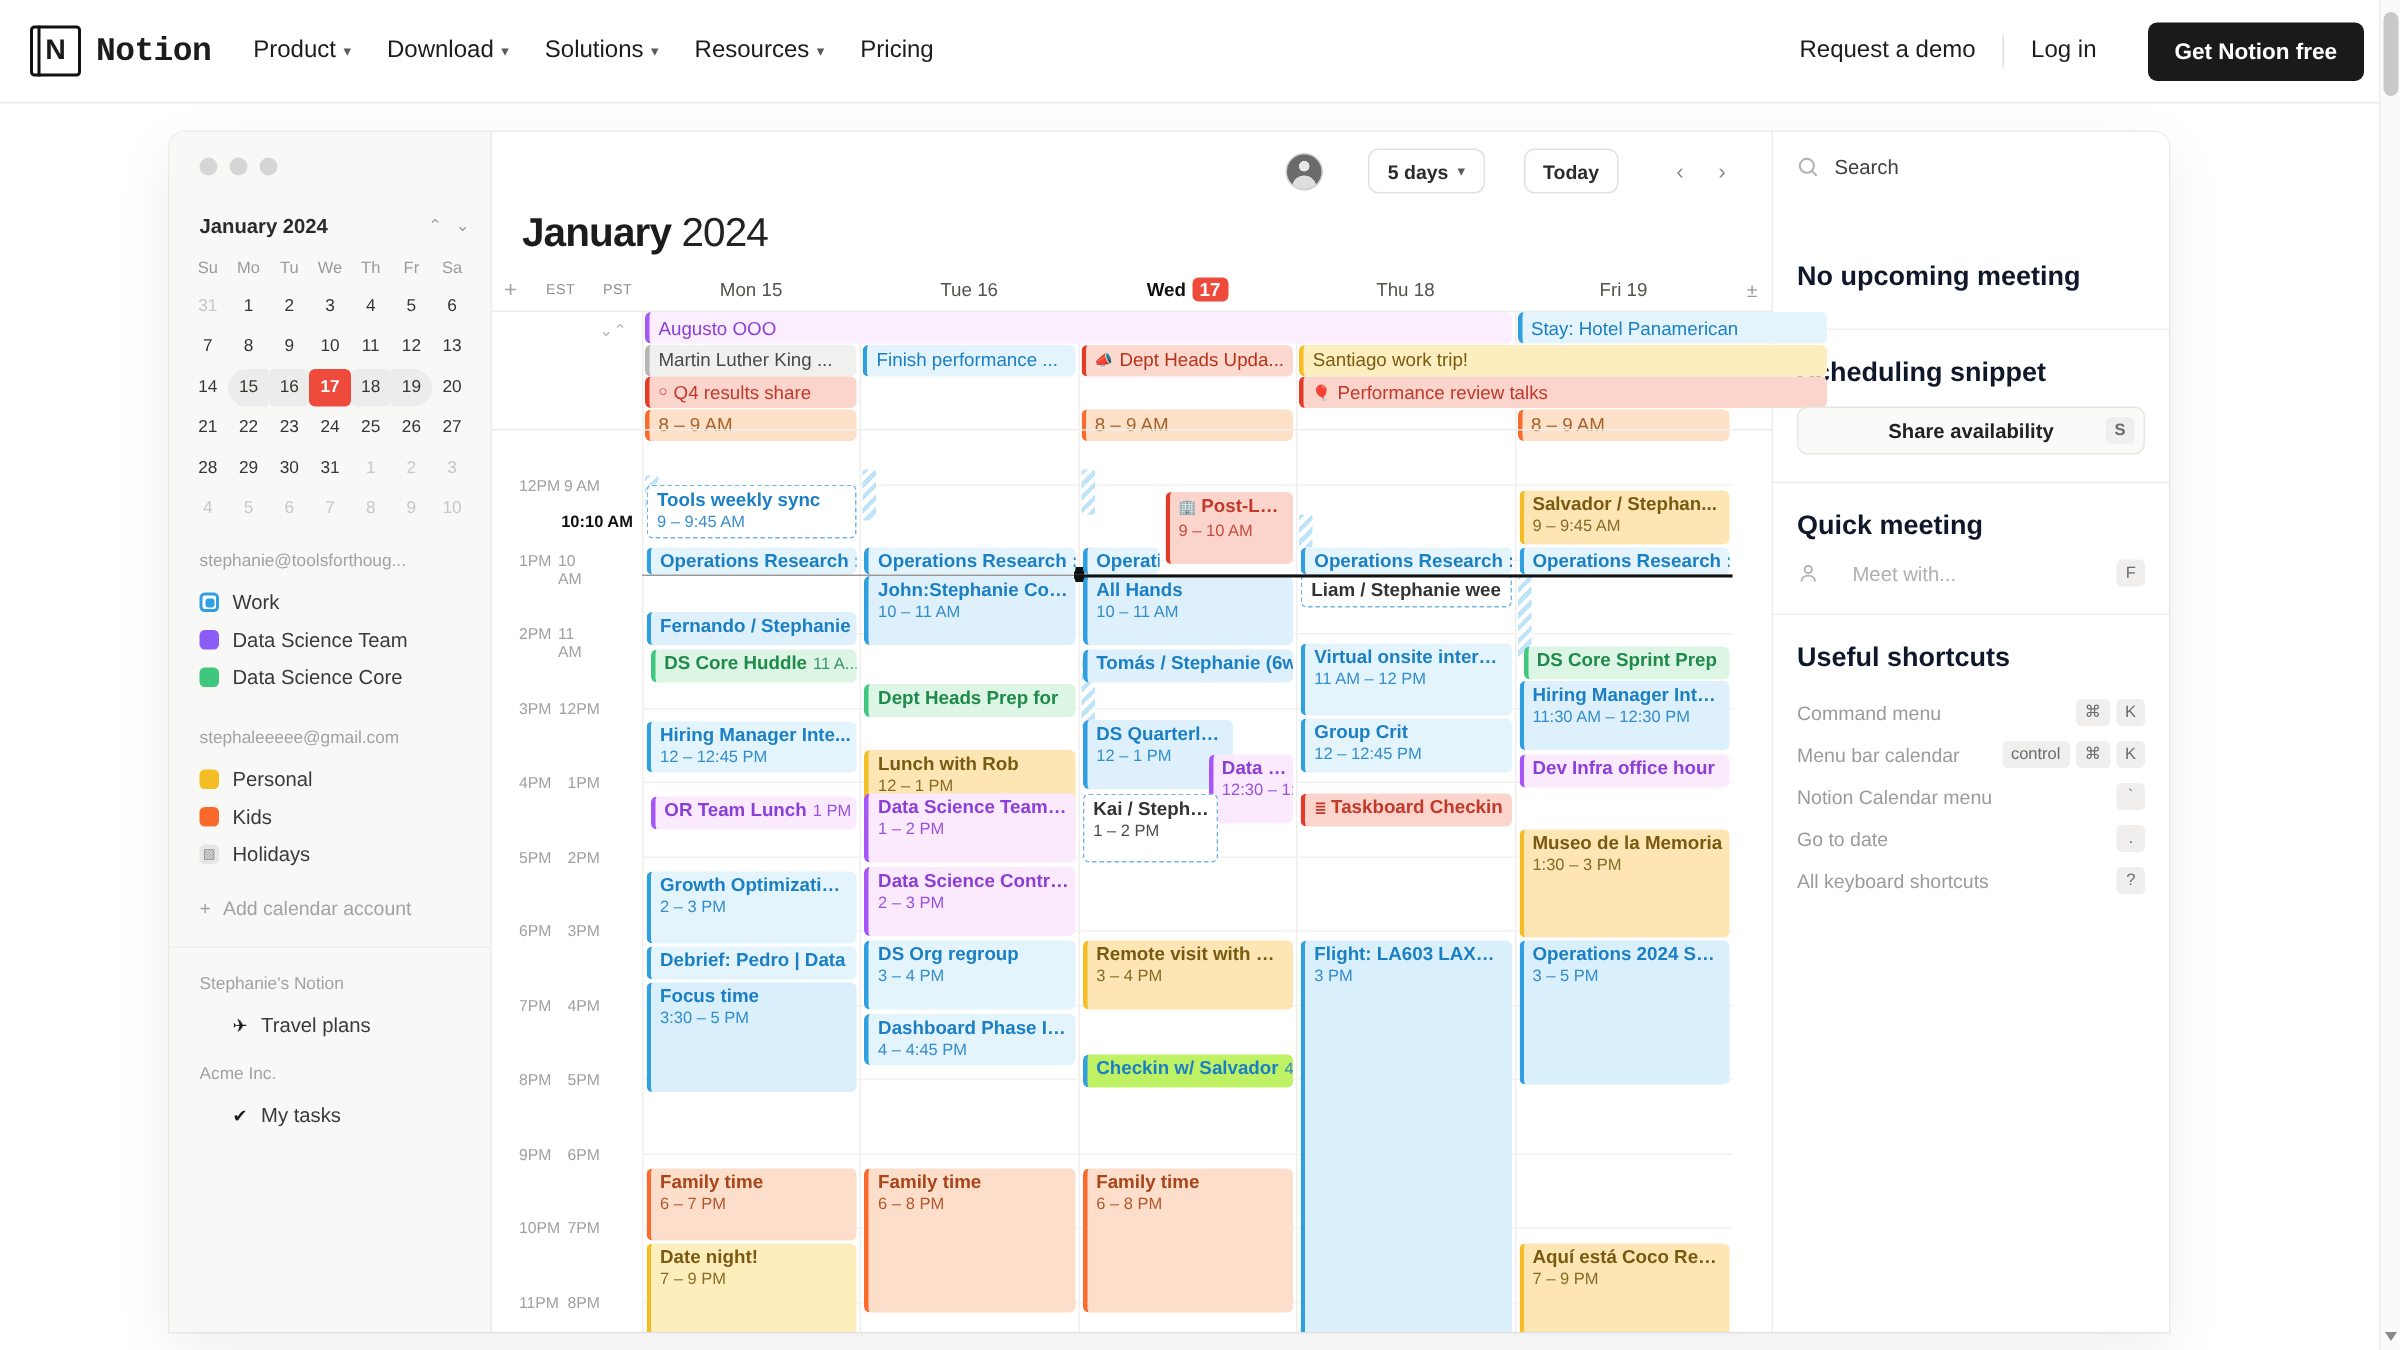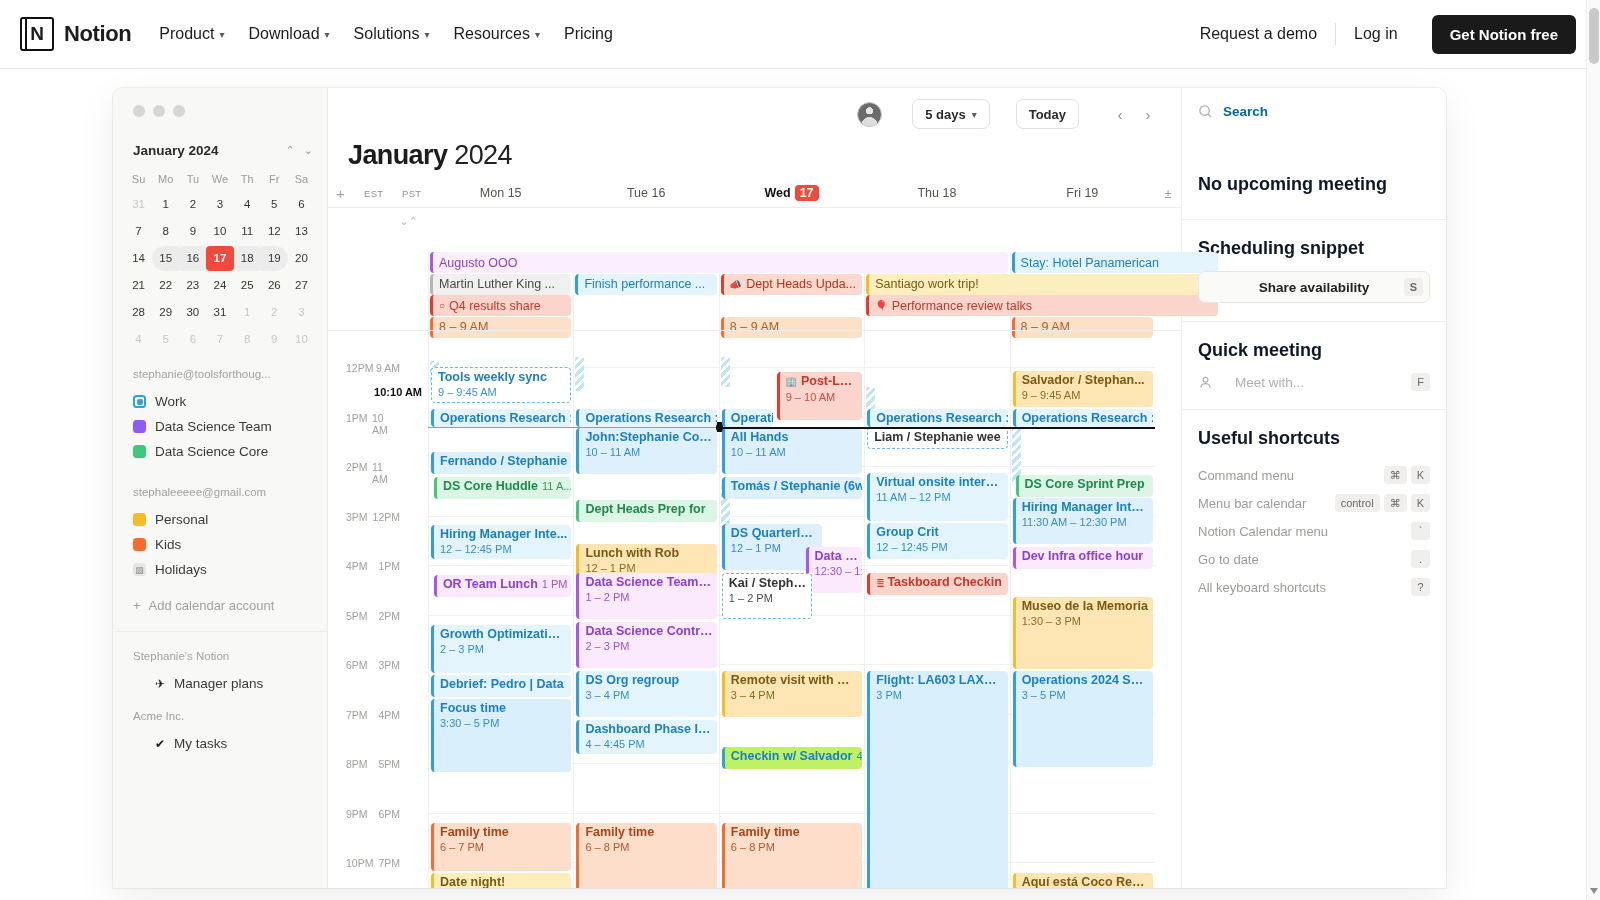--- a/index.html
+++ b/index.html
@@ -8,21 +8,21 @@
 
   
   .nav { height:69px; display:flex; align-items:center; padding:0 24px 0 20px;
          border-bottom:1px solid #eceae6; background:#fff; position:relative; }
   .brand { display:flex; align-items:center; gap:10px; margin-right:28px; }
   .logo-mark { width:34px; height:34px; border:2.4px solid #111; border-radius:3px;
      display:flex; align-items:center; justify-content:center; font-weight:700;
      font-size:19px; background:#fff; position:relative; }
   .logo-mark:before{content:"";position:absolute;left:3px;top:-2px;bottom:-2px;width:5px;
      border-left:2.4px solid #111;}
-  .brand-name { font-size:22px; font-weight:700; letter-spacing:-.4px; }
+  .brand-name { font-size:22px; font-weight:700; letter-spacing:-.4px;font-family:Liberation Mono, monospace; }
   .nav-items { display:flex; align-items:center; gap:24px; }
   .nav-item { font-size:16px; color:#1c1c1c; display:flex; align-items:center; gap:5px;
       cursor:pointer; }
   .caret { font-size:10px; color:#5a5a5a; line-height:1; transform:translateY(1px); }
   .nav-right { margin-left:auto; display:flex; align-items:center; gap:0; }
   .nav-right .lnk { font-size:16px; padding:0 18px; cursor:pointer; }
   .vdiv { width:1px; height:22px; background:#e2e0dc; }
   .cta { background:#1a1a1a; color:#fff; font-size:15px; font-weight:700;
      padding:11px 18px; border-radius:6px; margin-left:16px; cursor:pointer; }
 
@@ -103,21 +103,21 @@
   .daycell.today { color:#111; font-weight:700; }
   .dpill { background:#ef4b3c; color:#fff; border-radius:4px; padding:1px 5px;
      margin-left:4px; font-weight:700;}
   .ctrlcol { width:26px; flex:0 0 26px; color:#9b9b9b; font-size:13px; text-align:center;}
 
   
   .allday { display:flex; border-top:1px solid #ededeb; position:relative;}
   .allday .gutter { flex:0 0 100px; position:relative;}
   .expand { position:absolute; right:10px; top:8px; color:#b5b5b5; font-size:11px;
      line-height:1; cursor:pointer;}
-  .adbody { flex:1 1 auto; position:relative; height:78px;margin-top:44px; }
+  .adbody { flex:1 1 auto; position:relative; height:78px; }
   .adgrid { position:absolute; inset:0; display:flex; }
   .adgrid div { flex:1 1 0; border-left:1px solid #f0efed;}
   .chip { position:absolute; height:21px; border-radius:4px; font-size:12.5px;
      display:flex; align-items:center; padding:0 6px; overflow:hidden; white-space:nowrap;
      border-left:3px solid; cursor:pointer;}
 
   
   .gridwrap { flex:1 1 auto; display:flex; overflow:hidden; position:relative;
      border-top:1px solid #ededeb; }
   .timecol { width:100px; flex:0 0 100px; position:relative; }
@@ -137,21 +137,21 @@
   .ev .s { font-size:11px; opacity:.88; margin-top:1px; white-space:nowrap;}
   .ev.inline .t{display:inline;} .ev.inline .s{display:inline; margin-left:4px; font-size:11px;}
   .ev.dashed { background:#fff !important; border:1.4px dashed #6fb6e8; border-left:1.4px dashed #6fb6e8;}
   .hatch { position:absolute; width:9px; border-radius:2px; z-index:2;
      background:repeating-linear-gradient(135deg,#bfe3f7 0 3px,#ffffff 3px 6px); }
 
   
   .right { width:265px; flex:0 0 265px; border-left:1px solid #ededeb; background:#fff;}
   .search { height:48px; display:flex; align-items:center; gap:10px; padding:0 16px;
      border-bottom:1px solid transparent;}
-  .search .txt{ font-size:13.5px; color:#0369a1;font-weight:bold;}
+  .search .txt{ font-size:13.5px; color:#404040;}
   .rsec { padding:18px 16px; border-top:1px solid #efefed; }
   .rsec.first { border-top:none; padding-top:10px;}
   .rtitle { font-size:18px; font-weight:700; color:#0f172a; margin-bottom:12px;}
   .rtitle.nomb { margin-bottom:0;}
   .availbtn { height:32px; border:1px solid #e9e7e3; border-radius:7px; background:#fafaf9;
      display:flex; align-items:center; justify-content:center; position:relative;
      font-size:13.5px; font-weight:700; color:#222; cursor:pointer;}
   .kbd { background:#f0efed; border-radius:3.5px; font-size:11px; color:#6b6b6b;
      padding:2px 6px; min-width:19px; text-align:center; line-height:14px;}
   .availbtn .kbd{ position:absolute; right:6px;}
@@ -317,21 +317,21 @@
     </div>
 
     <div class="side-sep"></div>
 
     <div class="acct" style="padding-top:18px;">
       <div class="acct-label">Stephanie's Notion</div>
       <div id="notionitems">
           <div class="cal-row">
             <div class="sw"></div>
             <span class="emoji-i">✈</span>
-            <span class="cal-name">Manager plans</span>
+            <span class="cal-name">Travel plans</span>
           </div>
         </div>
     </div>
 
     <div class="acct" style="padding-top:14px;">
       <div class="acct-label">Acme Inc.</div>
       <div id="acmeitems">
           <div class="cal-row">
             <div class="sw"></div>
             <span class="emoji-i">✔</span>

